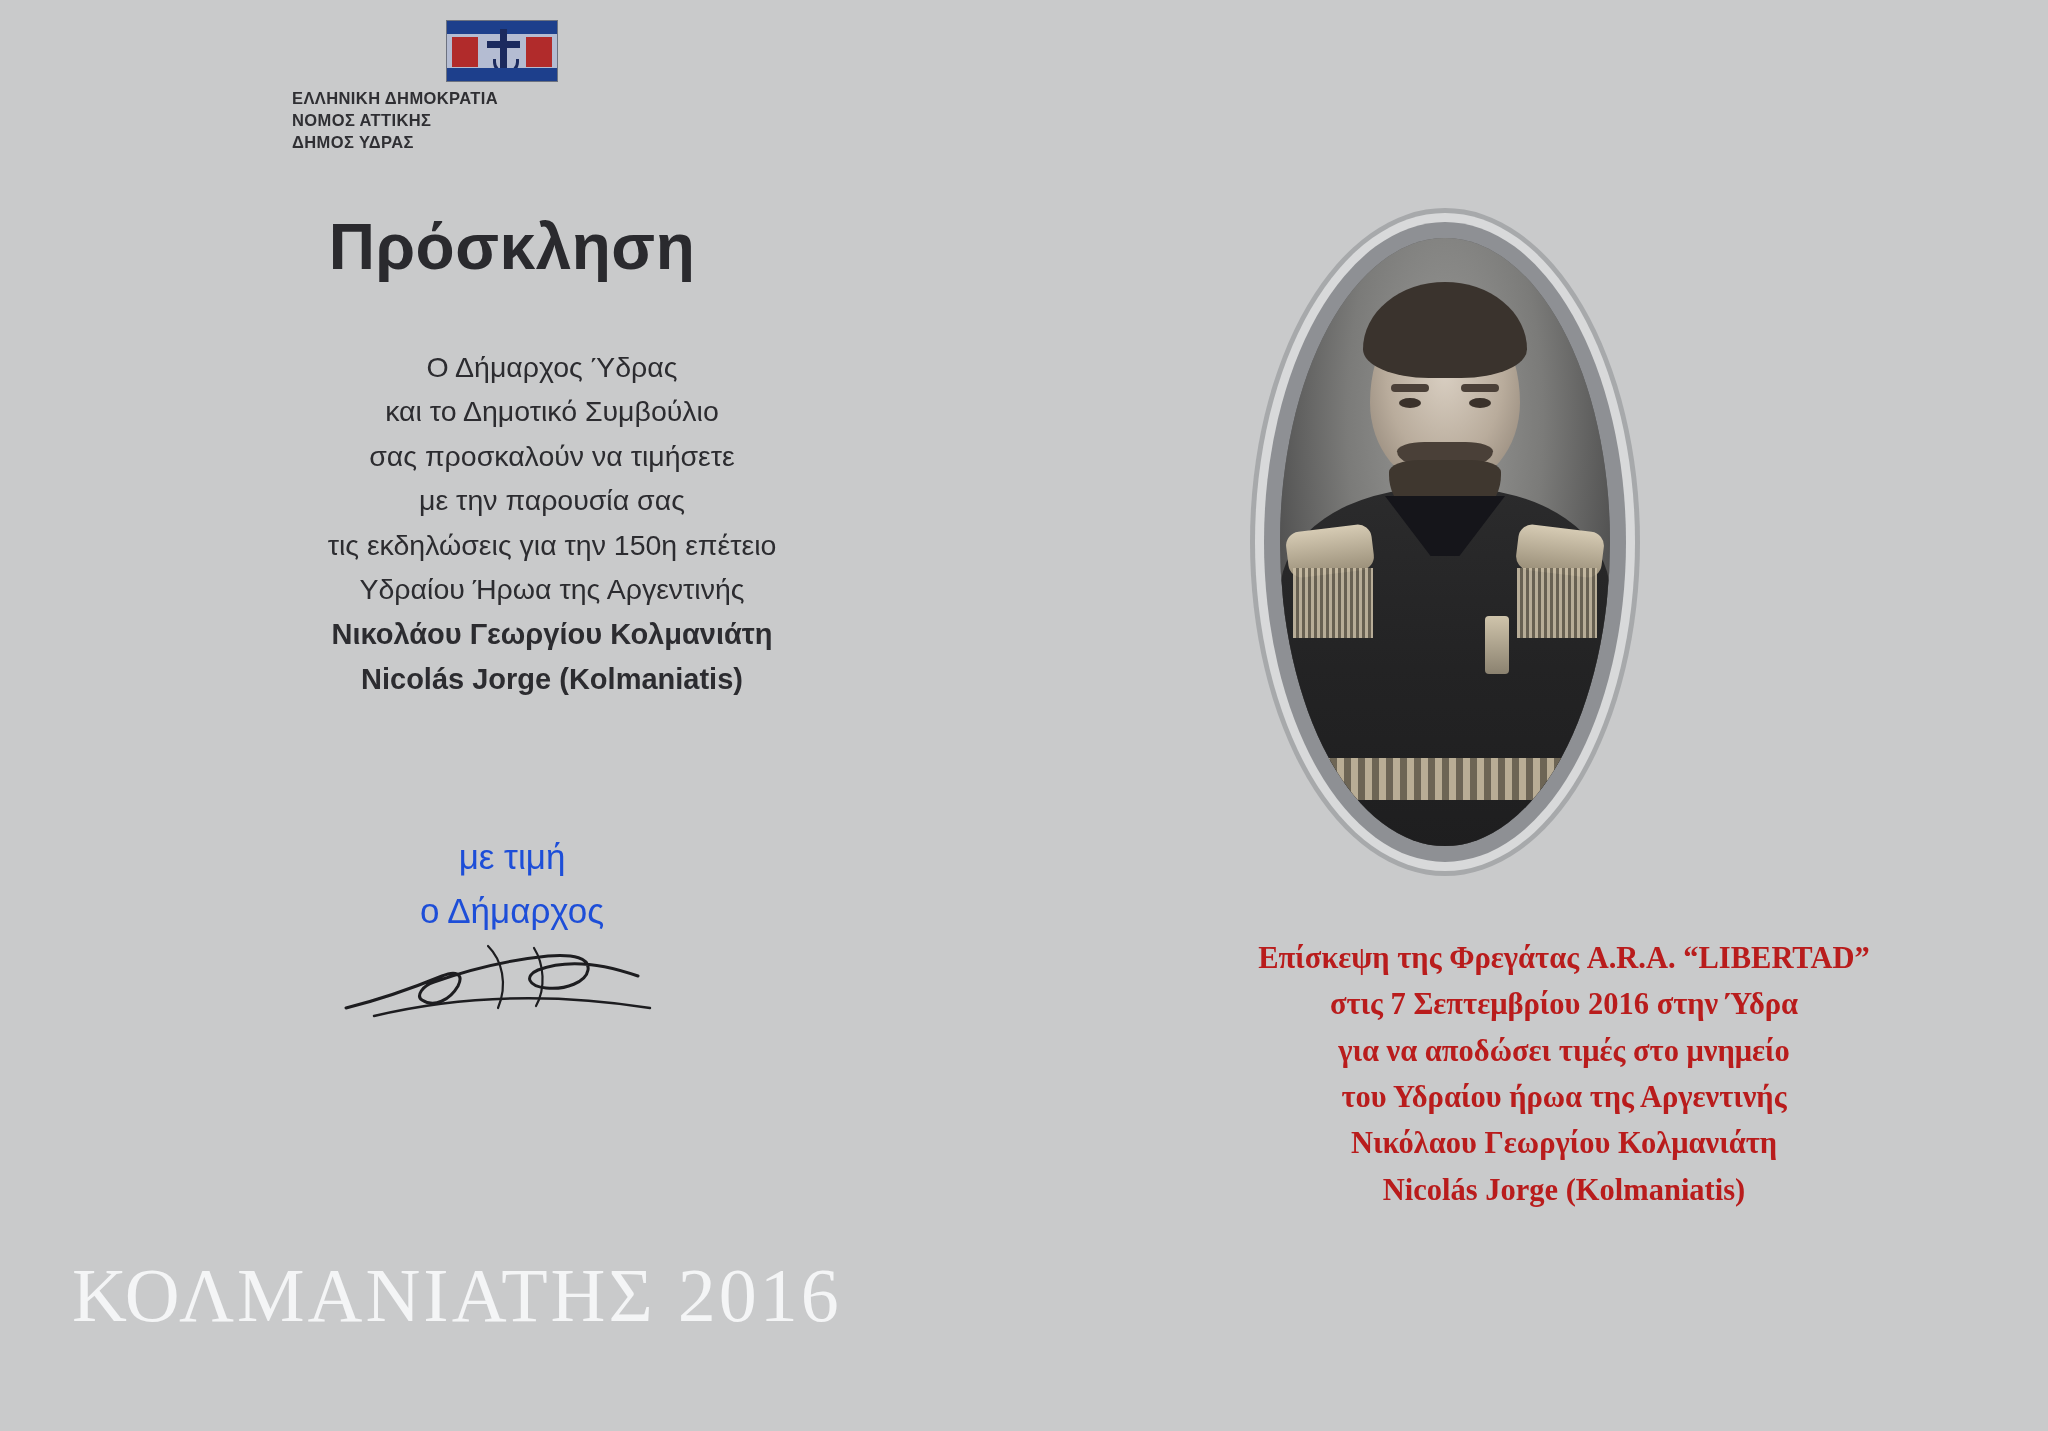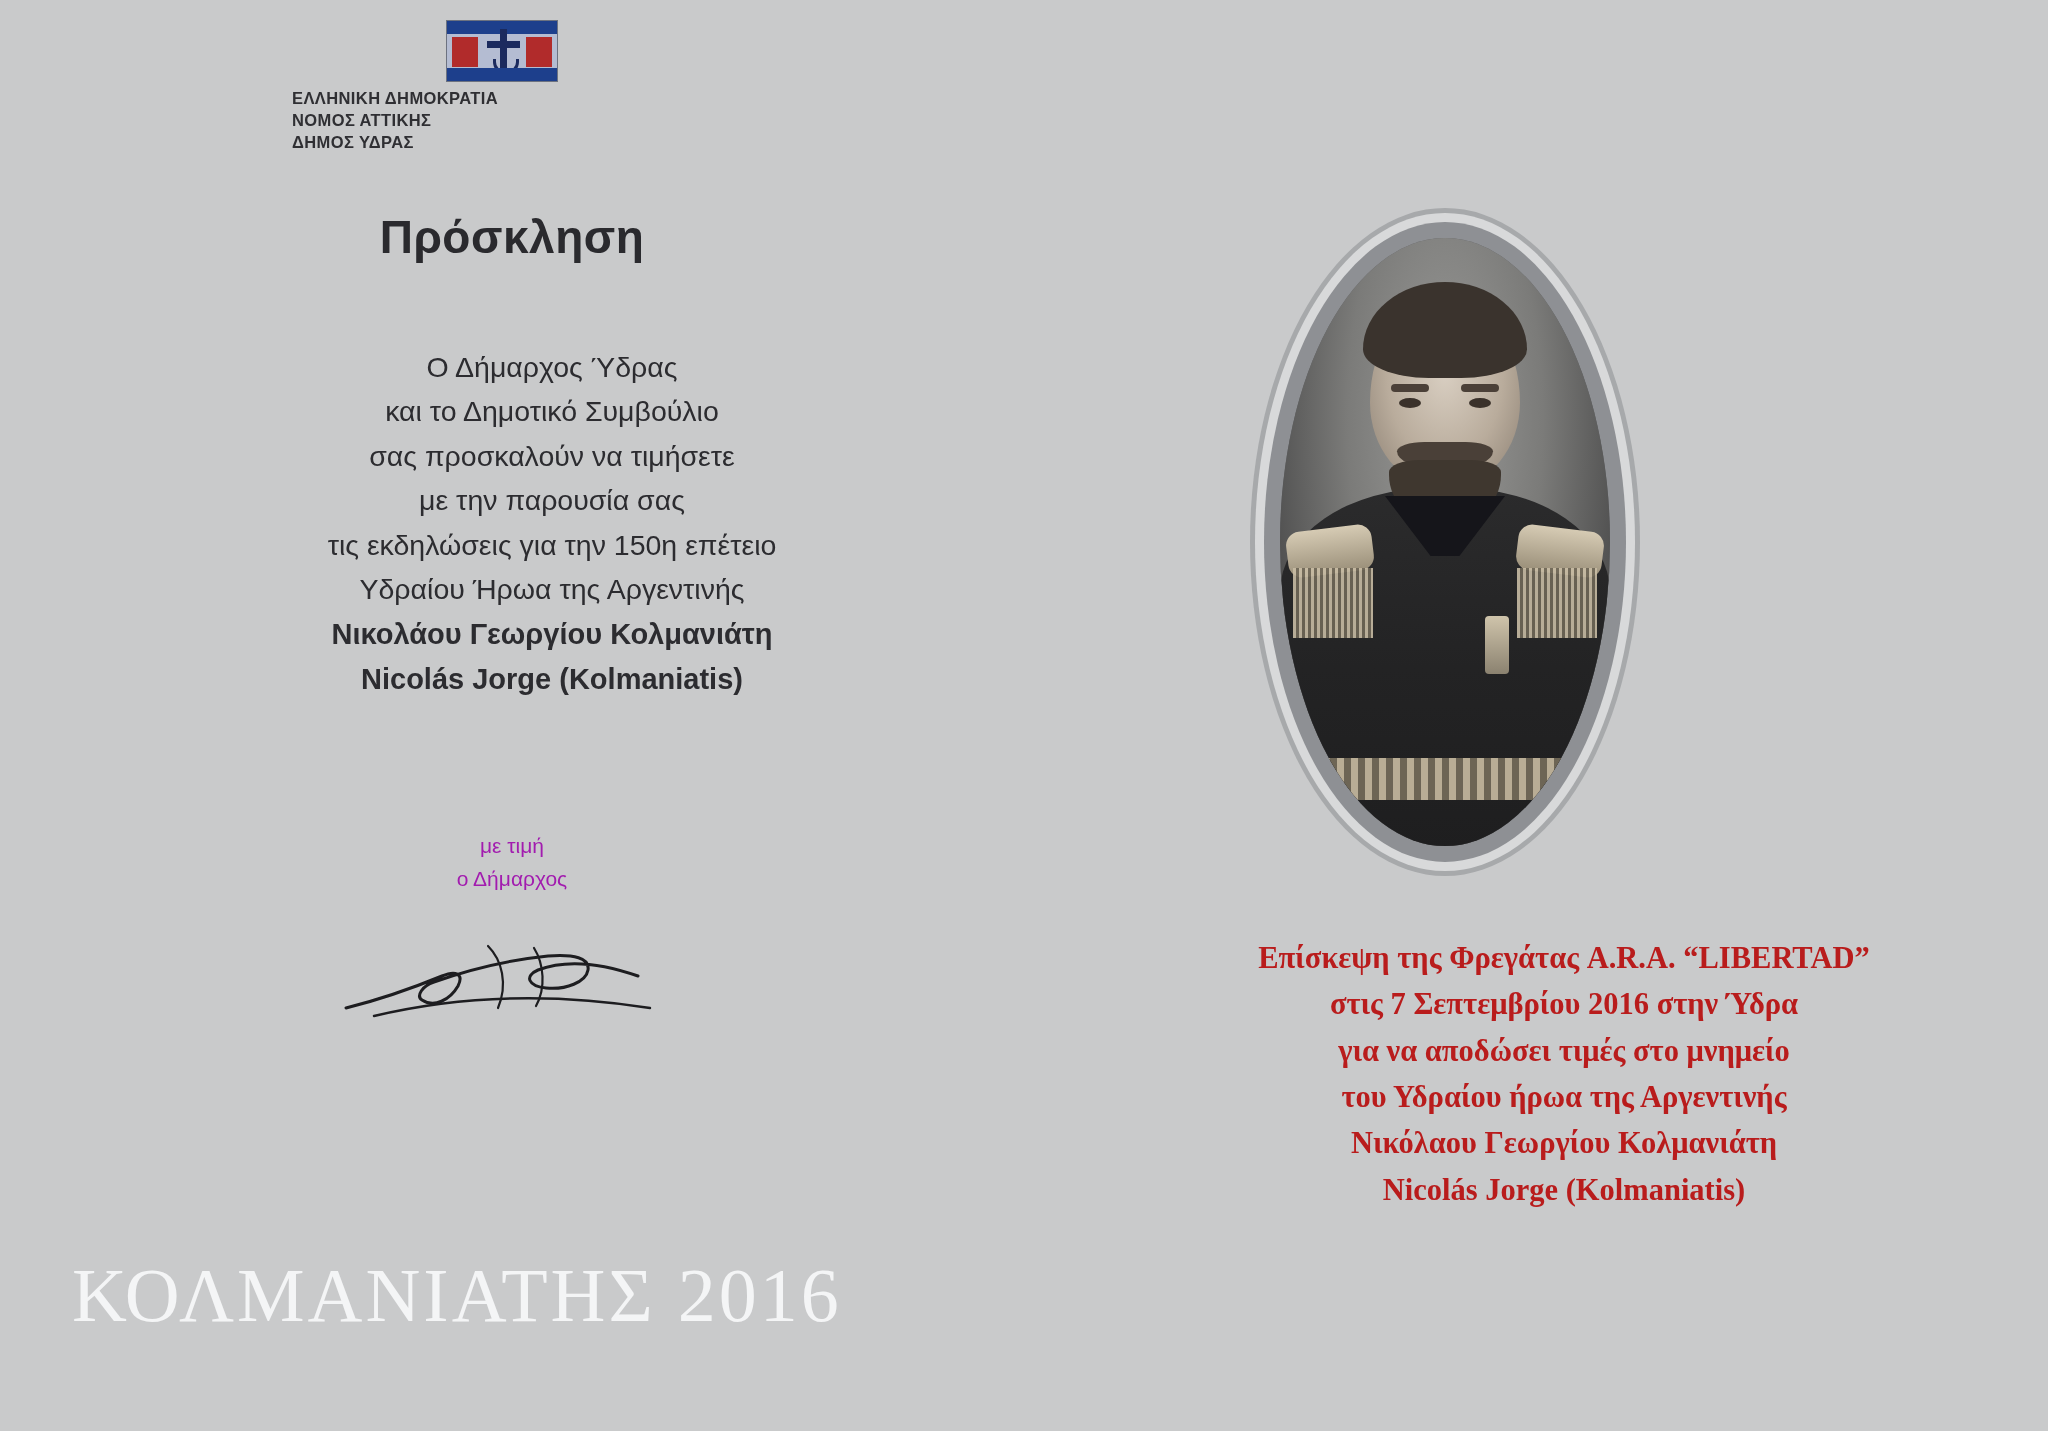--- a/index.html
+++ b/index.html
@@ -86,21 +86,21 @@
     letter-spacing: 0.4px;
     color: #2f2f33;
     font-weight: 600;
   }
 
   
   .invite-title {
     position: absolute;
     left: 0; top: 210px; width: 1024px;
     text-align: center;
-    font-size: 46px;
+    font-size: 64px;
     font-weight: bold;
     color: #2a2a2e;
     letter-spacing: 0.5px;
   }
   .invite-body {
     position: absolute;
     left: 0; top: 345px; width: 1024px;
     text-align: center;
     font-size: 28.5px;
     line-height: 1.56;
@@ -108,23 +108,23 @@
     padding-left: 40px;
   }
   .invite-body .nm {
     font-weight: bold;
     font-size: 29px;
   }
   .invite-sign {
     position: absolute;
     left: 0; top: 830px; width: 1024px;
     text-align: center;
-    font-size: 21px;
+    font-size: 35px;
     line-height: 1.55;
-    color: #a21caf;
+    color: #1d4ed8;
   }
   .signature {
     position: absolute;
     left: 338px; top: 930px;
     width: 360px; height: 110px;
   }
   .signer {
     position: absolute;
     left: 0; top: 1048px; width: 1024px;
     text-align: center;

